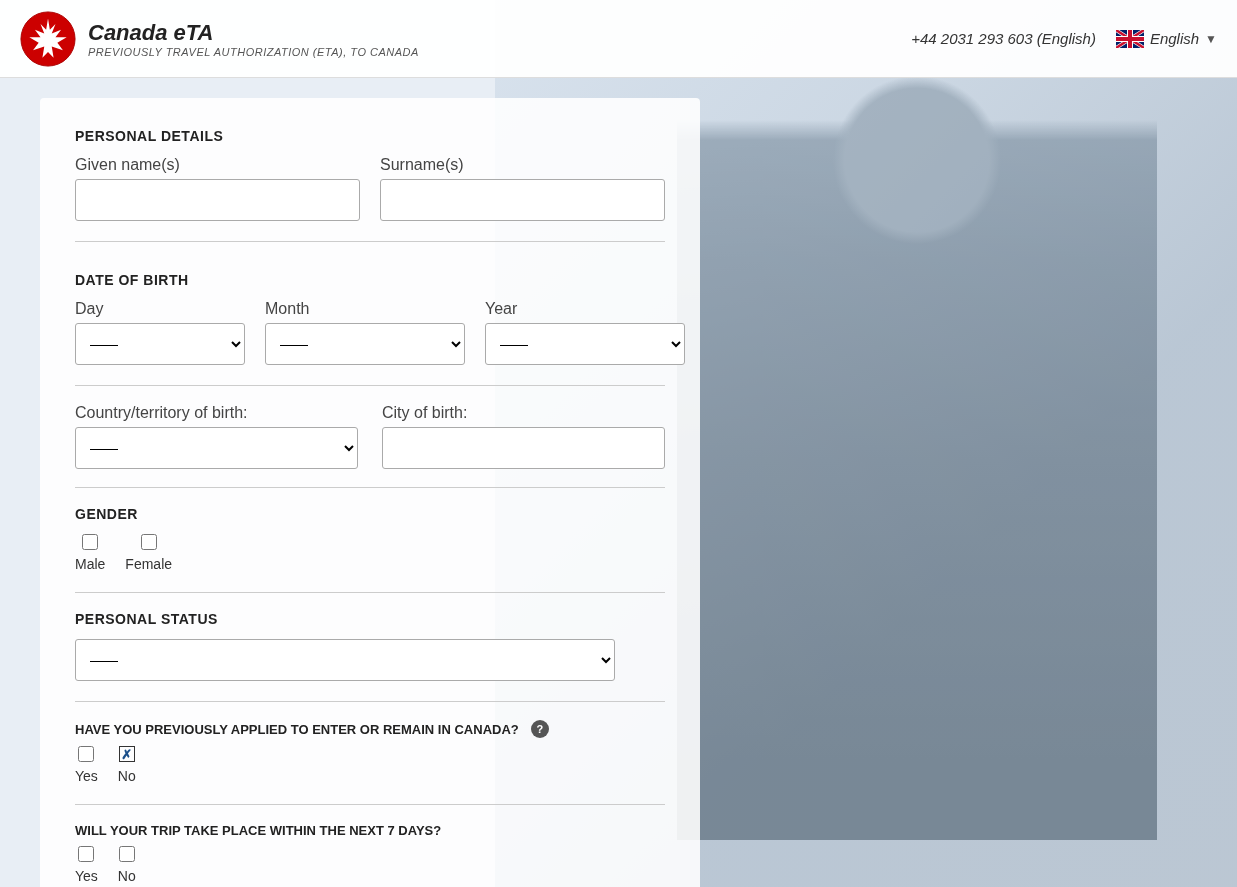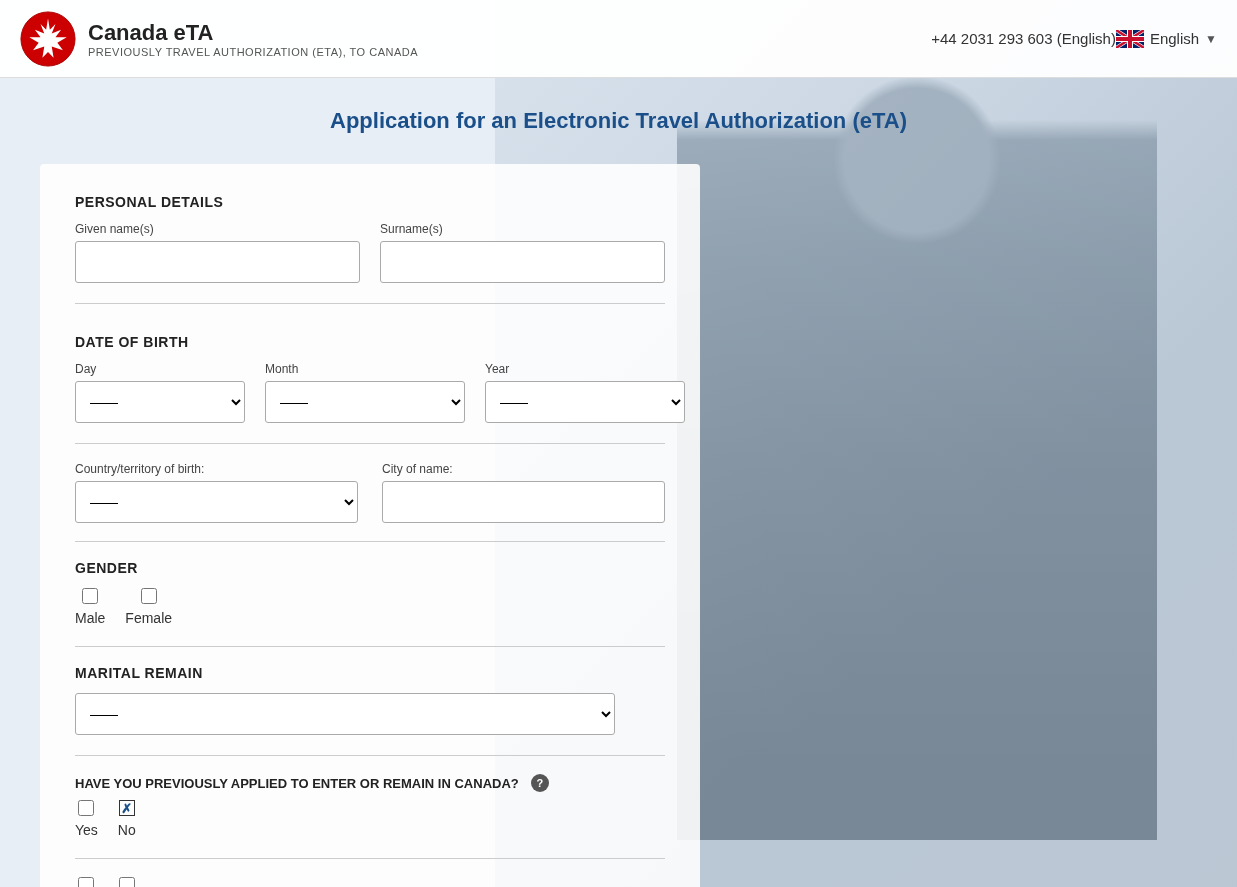--- a/index.html
+++ b/index.html
@@ -51,20 +51,21 @@
     
     header {
       position: relative;
       z-index: 10;
       background: rgba(255,255,255,0.95);
       border-bottom: 1px solid #ddd;
       display: flex;
       align-items: center;
       padding: 8px 20px;
       height: 78px;
+      font-style: italic;
     }
 
     .logo-area {
       display: flex;
       align-items: center;
       gap: 12px;
     }
 
     .logo-maple {
       width: 56px;
@@ -80,20 +81,21 @@
     .logo-text p {
       font-size: 11px;
       color: #555;
       letter-spacing: 0.5px;
     }
 
     .header-right {
       margin-left: auto;
       display: flex;
       align-items: center;
+      gap: 20px;
       justify-content: flex-end;
     }
 
     .phone-text {
       font-size: 15px;
       color: #333;
     }
 
     .lang-selector {
       display: flex;
@@ -139,21 +141,21 @@
 
     .section-label {
       font-size: 14px;
       font-weight: bold;
       color: #222;
       margin-bottom: 12px;
       letter-spacing: 0.5px;
     }
 
     .field-label {
-      font-size: 12px;
+      font-size: 16px;
       color: #444;
       margin-bottom: 5px;
     }
 
     .form-row {
       display: flex;
       gap: 20px;
       margin-bottom: 20px;
     }
 
@@ -338,21 +340,20 @@
         <path d="M14,0 V18 M0,9 H28" stroke="white" stroke-width="6"></path>
         <path d="M14,0 V18 M0,9 H28" stroke="#C8102E" stroke-width="4"></path>
       </svg>
       <span>English</span>
       <span class="lang-dropdown-arrow">▼</span>
     </div>
   </div>
 </header>
 
 <div class="main-content">
-  <h2 class="page-title">Application for an Electronic Travel Authorization (eTA)</h2>
 
   <div class="form-container">
 
     <div class="section-label">PERSONAL DETAILS</div>
 
     <div class="form-row">
       <div class="form-field">
         <div class="field-label">Given name(s)</div>
         <input type="text" class="form-input" style="">
       </div>
@@ -409,21 +410,21 @@
           <option>Albania</option>
           <option>Canada</option>
           <option>France</option>
           <option>Germany</option>
           <option>India</option>
           <option>United Kingdom</option>
           <option>United States</option>
         </select>
       </div>
       <div class="city-field">
-        <div class="field-label">City of name:</div>
+        <div class="field-label">City of birth:</div>
         <input type="text" class="form-input" style="">
       </div>
     </div>
 
     <hr class="section-divider">
 
     <div class="gender-section">
       <div class="section-label">GENDER</div>
       <div class="checkbox-group">
         <label class="checkbox-label">
@@ -433,21 +434,21 @@
         <label class="checkbox-label">
           <input type="checkbox" class="checkbox-input" style="">
           <span>Female</span>
         </label>
       </div>
     </div>
 
     <hr class="section-divider">
 
     <div class="marital-section">
-      <div class="section-label">MARITAL REMAIN</div>
+      <div class="section-label">PERSONAL STATUS</div>
       <select class="form-select" style="width:540px; max-width:100%;">
         <option>——</option>
         <option>Single</option>
         <option>Married</option>
         <option>Common-law</option>
         <option>Widowed</option>
         <option>Divorced</option>
         <option>Separated</option>
       </select>
     </div>
@@ -468,20 +469,23 @@
 
           <span class="checkbox-x">✗</span>
           <span>No</span>
         </label>
       </div>
     </div>
 
     <hr class="section-divider">
 
     <div class="question-section">
+      <div class="question-label">
+        <span>WILL YOUR TRIP TAKE PLACE WITHIN THE NEXT 7 DAYS?</span>
+      </div>
       <div class="radio-group">
         <label class="checkbox-label">
           <input type="checkbox" class="checkbox-input" style="">
           <span>Yes</span>
         </label>
         <label class="checkbox-label">
           <input type="checkbox" class="checkbox-input" style="">
           <span>No</span>
         </label>
       </div>

